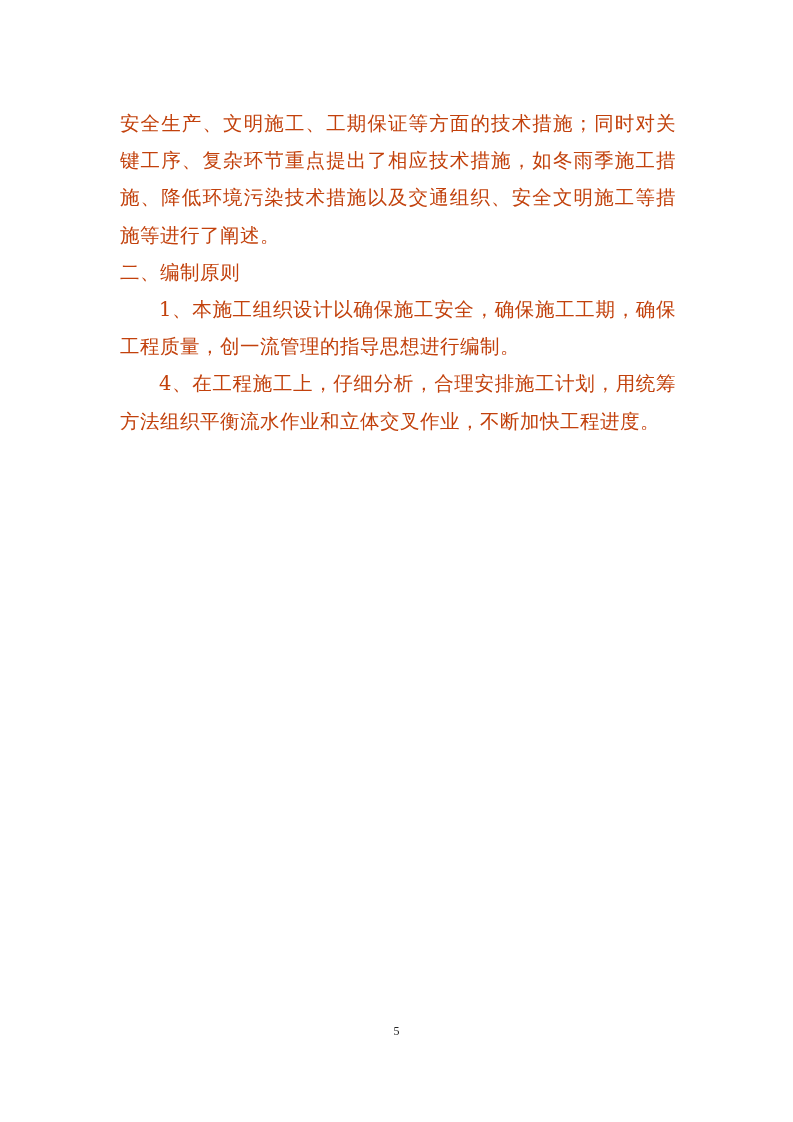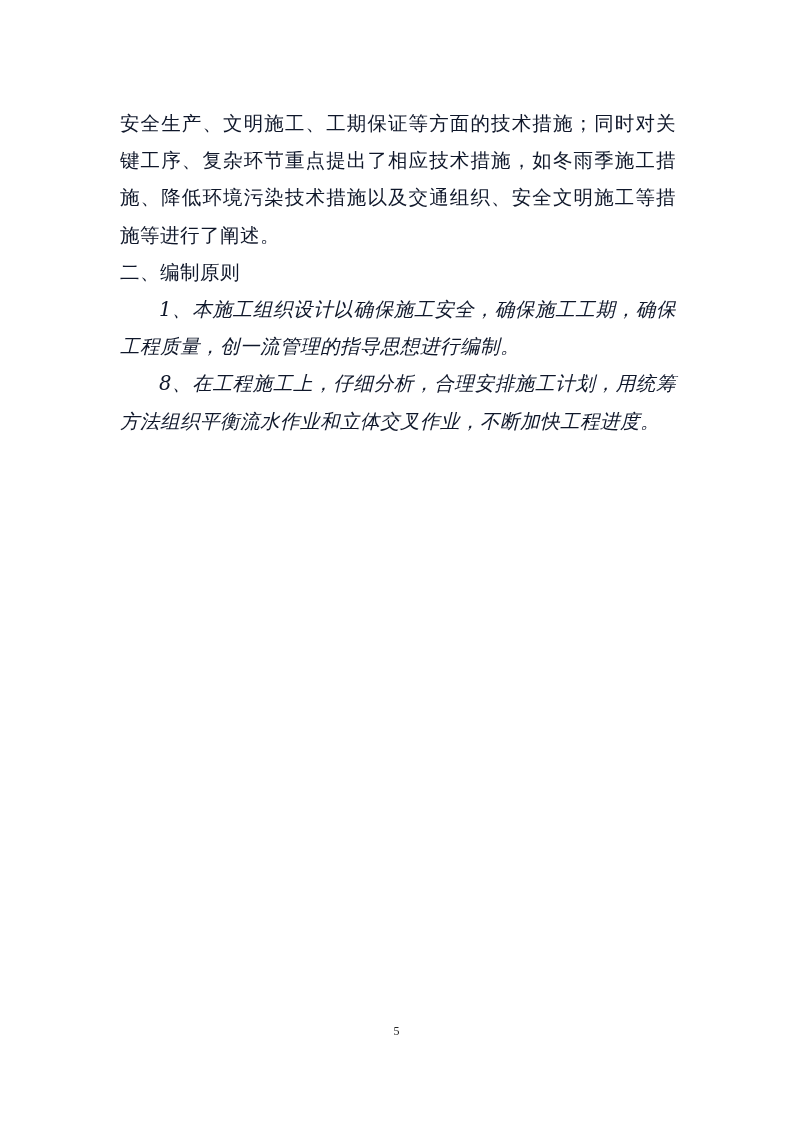--- a/index.html
+++ b/index.html
@@ -1,34 +1,34 @@
 <!DOCTYPE html>
 <html><head>
 <meta charset="utf-8">
 <style>
   html, body { margin: 0; padding: 0; background: #ffffff; }
   body { width: 793px; height: 1122px; position: relative; overflow: hidden; }
   .page { position: absolute; left: 0; top: 0; width: 793px; height: 1122px; background: #ffffff; }
   .content {
     position: absolute; left: 120px; top: 105px; width: 556px;
     font-family: "DejaVu Serif", "Liberation Serif", serif;
-    font-size: 19.5px; line-height: 37.2px; color: #0f172a;
+    font-size: 19.5px; line-height: 37.2px; color: #c2410c;
     text-align: justify; letter-spacing: 0.5px;
   }
   .content p { margin: 0; padding: 0; }
-  .indent { text-indent: 2em; font-style: italic; }
+  .indent { text-indent: 2em; }
   .page-number {
     position: absolute; left: 0; width: 793px; top: 1024px; text-align: center;
     font-family: "Liberation Serif", serif; font-size: 12px; color: #222;
   }
 </style>
 </head>
 <body>
 
 <div class="page">
   <div class="content">
     <p>安全生产、文明施工、工期保证等方面的技术措施；同时对关键工序、复杂环节重点提出了相应技术措施，如冬雨季施工措施、降低环境污染技术措施以及交通组织、安全文明施工等措施等进行了阐述。</p>
     <p>二、编制原则</p>
     <p class="indent">1、本施工组织设计以确保施工安全，确保施工工期，确保工程质量，创一流管理的指导思想进行编制。</p>
-    <p class="indent">8、在工程施工上，仔细分析，合理安排施工计划，用统筹方法组织平衡流水作业和立体交叉作业，不断加快工程进度。</p>
+    <p class="indent">4、在工程施工上，仔细分析，合理安排施工计划，用统筹方法组织平衡流水作业和立体交叉作业，不断加快工程进度。</p>
   </div>
   <div class="page-number">5</div>
 </div>
 
 </body></html>

